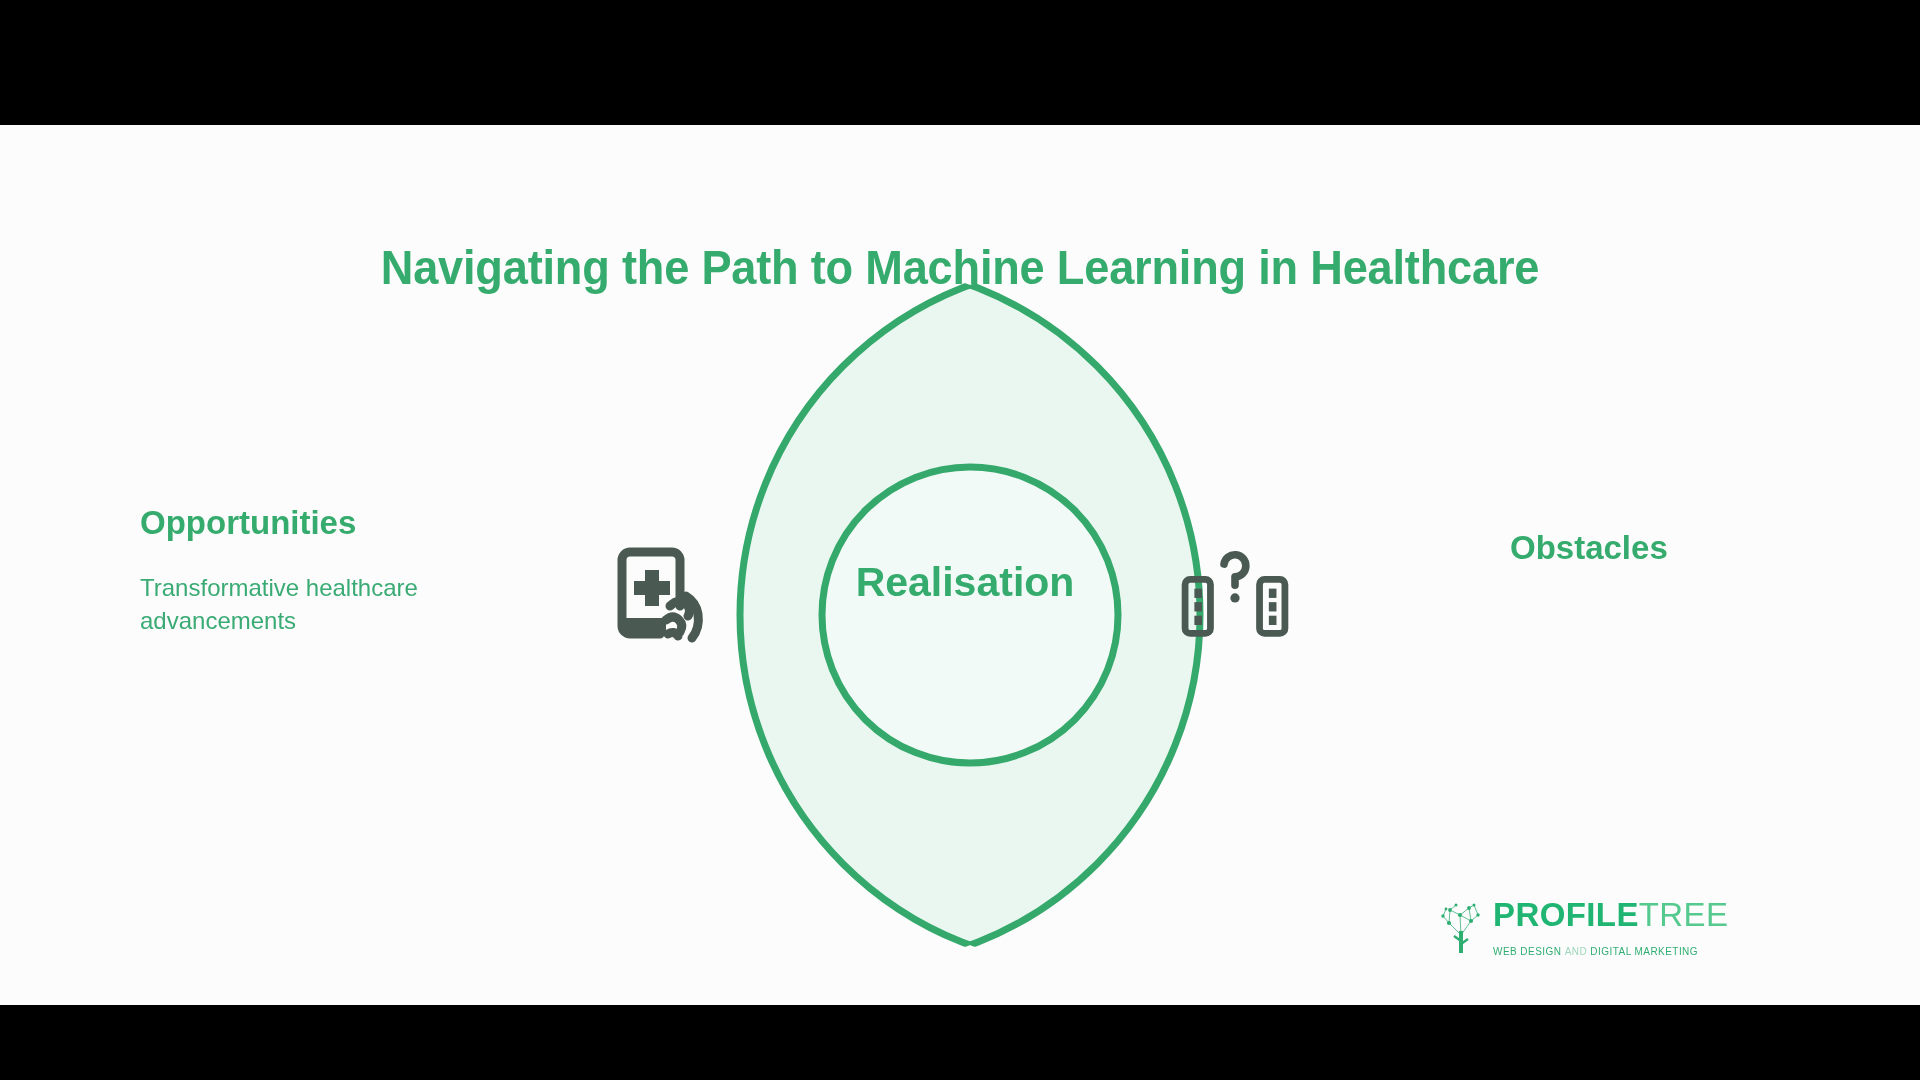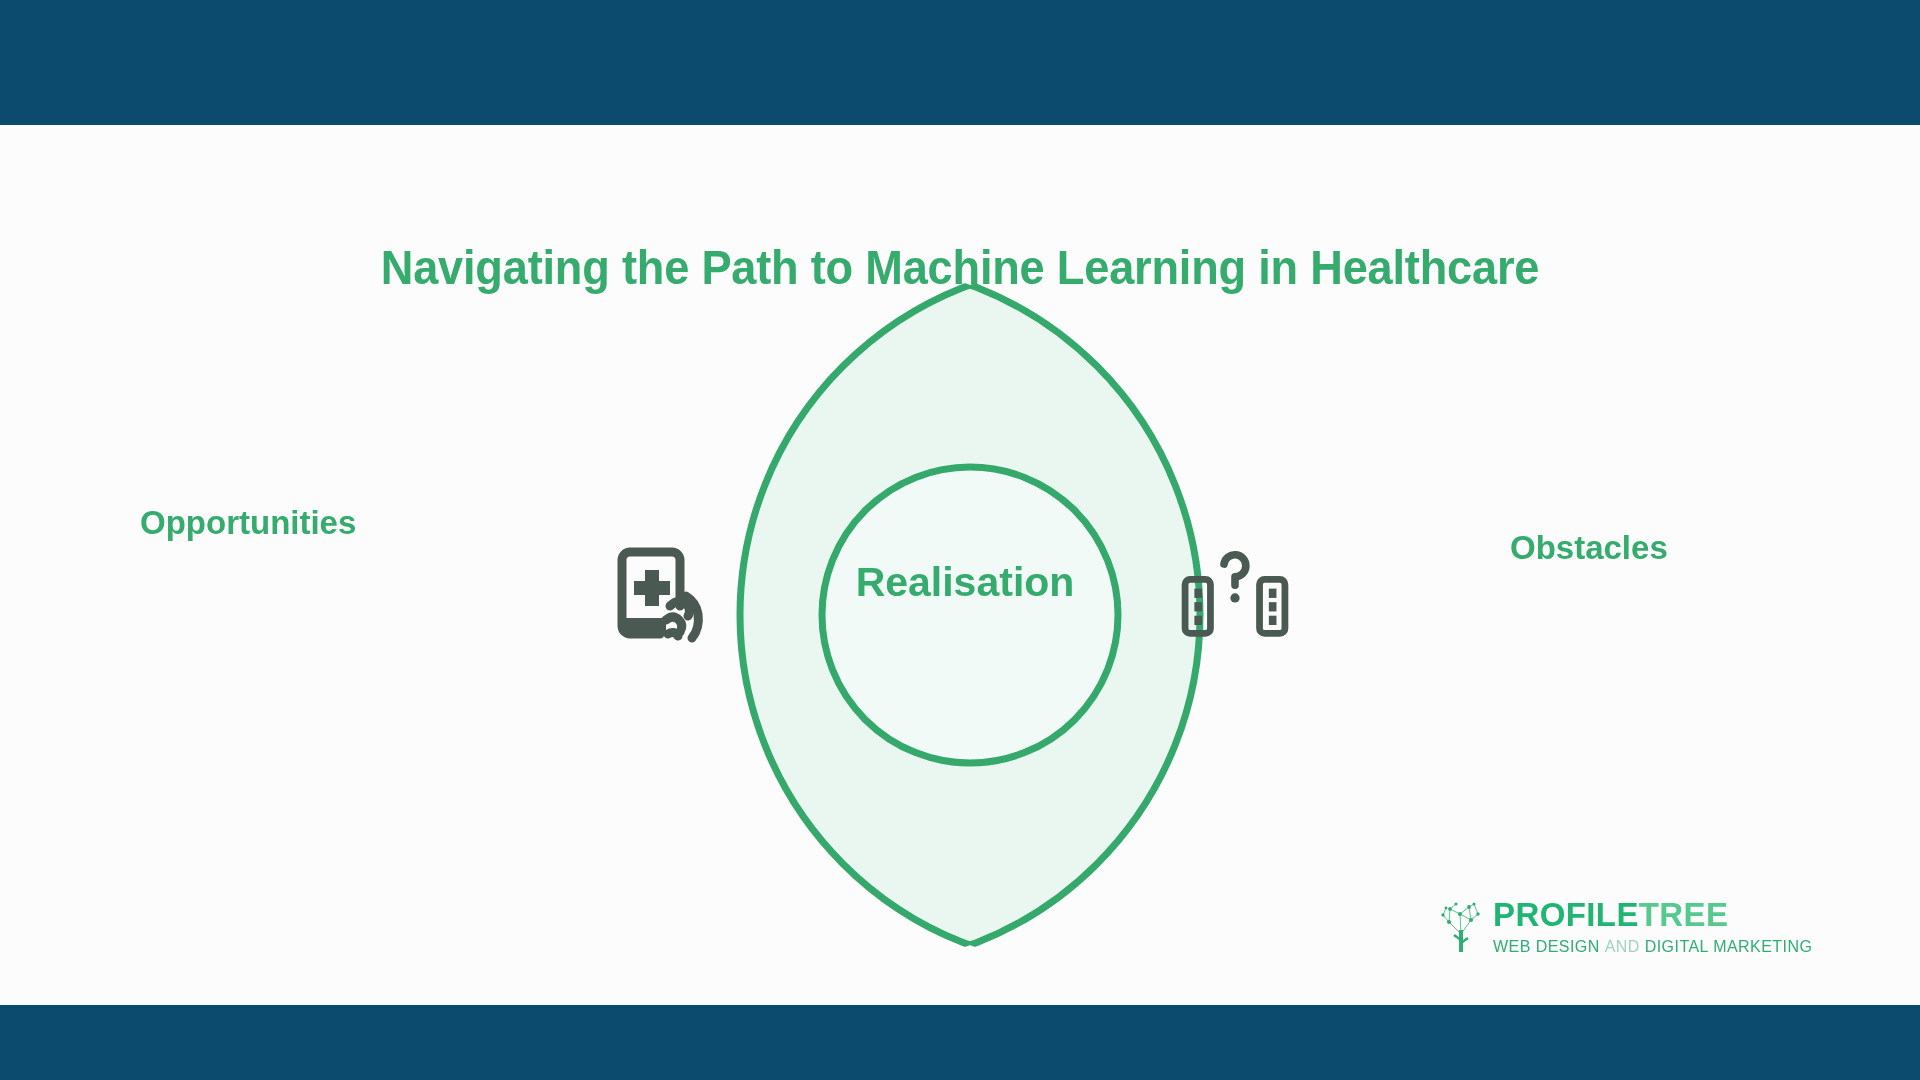--- a/index.html
+++ b/index.html
@@ -10,21 +10,21 @@
   }
   body {
     font-family: "Liberation Sans", sans-serif;
     -webkit-font-smoothing: antialiased;
   }
 
   #infographic {
     position: relative;
     width: 1920px;
     height: 1080px;
-    background: #0c4a6e;
+    background: #000000;
     overflow: hidden;
   }
 
   
   .canvas-panel {
     position: absolute;
     left: 0;
     top: 125px;
     width: 1920px;
     height: 880px;
@@ -127,25 +127,25 @@
   .logo-mark svg { display: block; width: 100%; height: 100%; }
   .logo-text { display: block; line-height: 1; }
   .logo-wordmark {
     font-family: "Liberation Sans Narrow", "Liberation Sans", sans-serif;
     font-size: 33px;
     letter-spacing: 0.4px;
     line-height: 1;
     white-space: nowrap;
   }
   .logo-word-a { font-weight: 700; color: #21b573; }
-  .logo-word-b { font-weight: 700; color: #56c98f; }
+  .logo-word-b { font-weight: 400; color: #56c98f; }
   .logo-tagline {
-    margin-top: 8px;
+    margin-top: 16px;
     font-family: "Liberation Sans Narrow", "Liberation Sans", sans-serif;
-    font-size: 16px;
+    font-size: 10px;
     letter-spacing: 0.45px;
     line-height: 1;
     white-space: nowrap;
     color: #2fae72;
   }
   .logo-tagline .dim { color: #9ed6bb; }
 </style>
 </head>
 <body>
 
@@ -226,20 +226,21 @@
 
       <g fill="none" stroke="#4a5a53" stroke-width="9" stroke-linecap="round" stroke-linejoin="round">
         <path d="M52 22 a13 13 0 1 1 13 15 v10"></path>
       </g>
       <circle cx="65" cy="62" r="5.5" fill="#4a5a53"></circle>
     </svg>
   </div>
 
   <div class="side-block side-left">
     <div class="side-heading">Opportunities</div>
+    <div class="side-desc">Transformative healthcare advancements</div>
   </div>
 
   <div class="side-block side-right">
     <div class="side-heading">Obstacles</div>
   </div>
 
   <div class="logo">
     <div class="logo-mark">
       <svg viewBox="0 0 46 54" xmlns="http://www.w3.org/2000/svg">
         <g stroke="#2fae72" stroke-width="0.9" fill="none" opacity="0.85">

